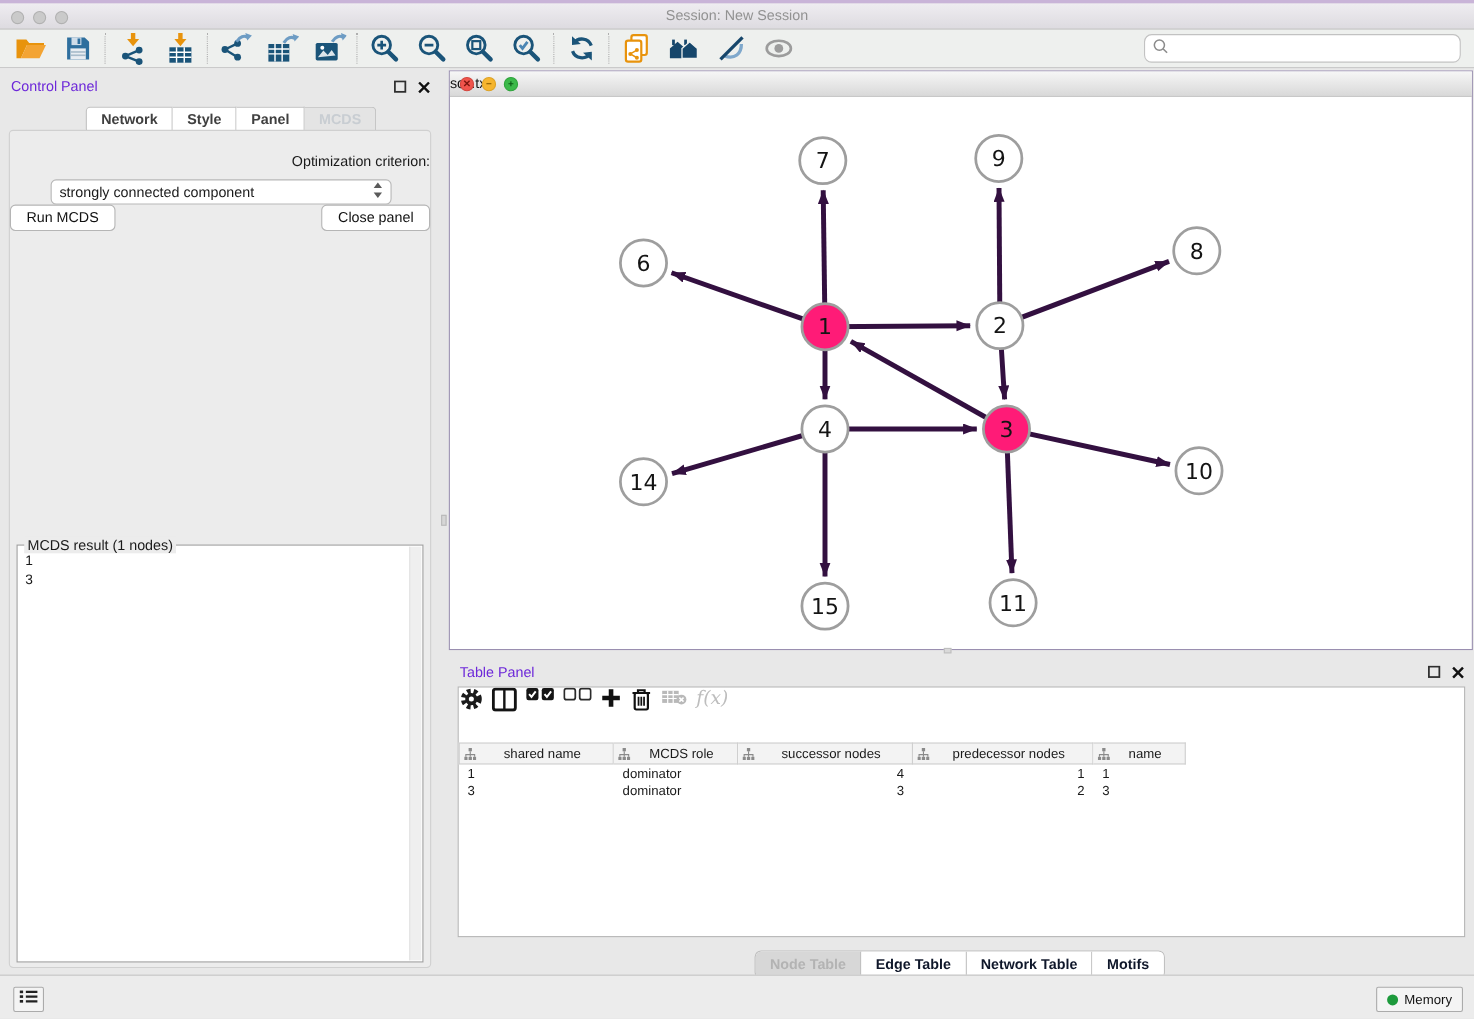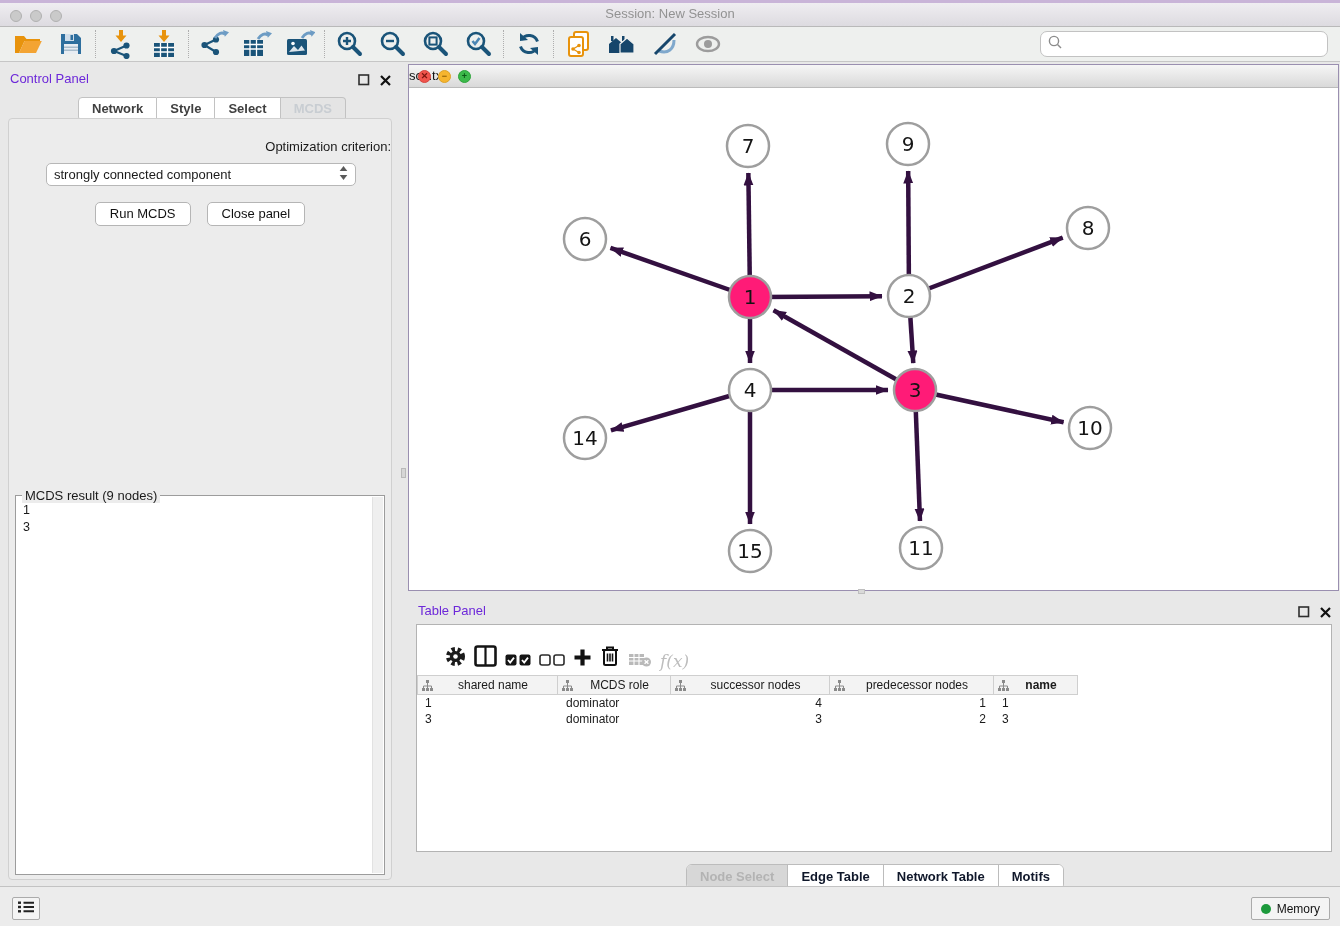--- a/index.html
+++ b/index.html
@@ -30,21 +30,21 @@
   #cp-tabs{position:absolute;left:78px;top:35px;display:flex}
   .ptab{padding:3px 13px 4px;font-size:13px;font-weight:700;background:#fff;border:1px solid #c2c2c2;border-left:none;color:#404040}
   .ptab:first-child{border-left:1px solid #c2c2c2;border-top-left-radius:4px;border-bottom-left-radius:4px}
   .ptab:last-child{border-top-right-radius:4px;border-bottom-right-radius:4px}
   .ptab.sel{background:#e4e4e4;color:#c8cdd2}
   #cp-inner{position:absolute;left:8px;top:56px;width:384px;height:762px;background:#ececec;border:1px solid #d0d0d0;border-radius:4px}
   #opt-label{position:absolute;top:20px;width:100%;text-align:right;font-size:13px}
   #opt-select{position:absolute;left:37px;top:44px;width:310px;height:23px;background:#fff;border:1px solid #b7b7b7;
     border-radius:5px;display:flex;align-items:center;padding:0 7px;font-size:13px}
   #opt-select .val{flex:1}
-  #cp-buttons{position:absolute;top:83px;width:100%;display:flex;justify-content:center;gap:16px}
+  #cp-buttons{position:absolute;top:67px;width:100%;display:flex;justify-content:space-between;gap:16px}
   .btn{background:#fff;border:1px solid #b5b5b5;border-radius:5px;padding:3px 14px 4px;font-size:13px;color:#111}
   #mcds-fieldset{position:absolute;left:6px;top:376px;width:370px;height:380px;border:1px solid #9c9c9c;background:#fff}
   #mcds-legend{position:absolute;top:-8px;left:6px;background:#ececec;padding:0 3px;font-size:13px}
   #mcds-list{position:absolute;left:2px;top:6px;right:14px;bottom:2px;overflow:hidden}
   .mcds-item{font-size:12.5px;line-height:17px;padding-left:5px}
   #mcds-scroll{position:absolute;right:1px;top:1px;bottom:1px;width:11px;background:#efefef;border-left:1px solid #e2e2e2}
 
   
   #v-div{left:400px;top:62px;width:8px;height:824px;background:#e8e8e8}
   .v-grip{position:absolute;left:1px;top:406px;width:5px;height:10px;background:#d6d6d6;border:1px solid #b9b9b9}
@@ -57,21 +57,21 @@
   .nfl{width:13px;height:13px;border-radius:50%;font-size:9px;font-weight:700;display:flex;align-items:center;justify-content:center;line-height:1}
   .nfl.r{background:#f0544c;border:1px solid #d4453e;color:#7a140d}
   .nfl.y{background:#f6b52e;border:1px solid #dda226;color:#8a5c00}
   .nfl.g{background:#3cb94a;border:1px solid #2ea43b;color:#0b5a16}
   #net-svg{position:absolute;left:0;top:23px}
   #h-grip{left:858px;top:589px;width:7px;height:5px;background:#d9d9d9;border:1px solid #bfbfbf}
 
   
   #tp-header{left:408px;top:594px;width:932px;height:26px}
   #tp-box{left:416px;top:624px;width:916px;height:228px;background:#fff;border:1px solid #b3b3b3}
-  #tp-toolbar{height:46px;display:flex;align-items:flex-end;padding-left:28px;gap:8px}
+  #tp-toolbar{height:46px;display:flex;align-items:flex-start;padding-left:1px;gap:8px}
   .fx{font-family:"DejaVu Serif",serif;font-style:italic;font-size:17px;color:#bdbdbd}
   #tbl{position:absolute;left:0;top:50px;right:0}
   #tbl-head{display:flex;height:20px}
   .hcell{background:#f3f3f3;border:1px solid #cfcfcf;border-left:none;display:flex;align-items:center;padding:0 4px;font-size:12px;flex:0 0 auto}
   .hcell:first-child{border-left:1px solid #cfcfcf}
   .hcell .lbl{flex:1;text-align:center;white-space:nowrap}
   .hic{display:flex;align-items:center}
   .drow{display:flex;height:16px;align-items:center}
   .dcell{font-size:12px;padding:0 8px;white-space:nowrap;flex:0 0 auto}
   #tp-tabs{left:686px;top:864px;display:flex;border:1px solid #bcbcbc;border-radius:6px;overflow:hidden;background:#fff}
@@ -253,38 +253,38 @@
     <span><svg width="12" height="12" viewBox="0 0 12 12">
           <rect x="1" y="1" width="9.5" height="9.5" fill="none" stroke="#2e2e2e" stroke-width="1.6"></rect>
         </svg></span>
     <span><svg width="11" height="11" viewBox="0 0 11 11">
           <path d="M1 1l9 9M10 1l-9 9" stroke="#111" stroke-width="2.2"></path>
         </svg></span>
   </div>
   <div id="cp-tabs">
       <div class="ptab">Network</div>
       <div class="ptab">Style</div>
-      <div class="ptab">Select</div>
+      <div class="ptab">Panel</div>
       <div class="ptab sel">MCDS</div>
     </div>
   <div id="cp-inner">
     <div id="opt-label">Optimization criterion:</div>
     <div id="opt-select">
       <span class="val">strongly connected component</span>
       <span><svg width="9" height="16" viewBox="0 0 9 16">
             <path d="M4.5 1L8.3 6H0.7z" fill="#5a5a5a"></path>
             <path d="M4.5 15L0.7 10h7.6z" fill="#5a5a5a"></path>
           </svg></span>
     </div>
     <div id="cp-buttons">
       <button class="btn">Run MCDS</button>
       <button class="btn">Close panel</button>
     </div>
     <div id="mcds-fieldset">
-      <div id="mcds-legend">MCDS result (9 nodes)</div>
+      <div id="mcds-legend">MCDS result (1 nodes)</div>
       <div id="mcds-list">
           <div class="mcds-item">1</div>
           <div class="mcds-item">3</div>
         </div>
       <div id="mcds-scroll"></div>
     </div>
   </div>
 </div>
 <div id="v-div" class="abs">
     <div class="v-grip"></div>
@@ -470,21 +470,21 @@
               <g fill="#8a8a8a">
                 <rect x="4" y="0" width="3" height="3"></rect>
                 <rect x="0" y="8" width="3" height="3"></rect>
                 <rect x="4" y="8" width="3" height="3"></rect>
                 <rect x="8" y="8" width="3" height="3"></rect>
               </g>
             </svg>
           </span>
           <span class="lbl">predecessor nodes</span>
         </div>
-        <div class="hcell" style="width: 84px; font-weight: bold;">
+        <div class="hcell" style="width: 84px;">
           <span class="hic">
             <svg width="11" height="11" viewBox="0 0 11 11">
               <path d="M5.5 3v3M1.5 8V6h8v2M5.5 6v2" stroke="#8a8a8a" fill="none"></path>
               <g fill="#8a8a8a">
                 <rect x="4" y="0" width="3" height="3"></rect>
                 <rect x="0" y="8" width="3" height="3"></rect>
                 <rect x="4" y="8" width="3" height="3"></rect>
                 <rect x="8" y="8" width="3" height="3"></rect>
               </g>
             </svg>
@@ -504,21 +504,21 @@
           <div class="dcell" style="width: 141px; text-align: left;">3</div>
           <div class="dcell" style="width: 113px; text-align: left;">dominator</div>
           <div class="dcell" style="width: 159px; text-align: right;">3</div>
           <div class="dcell" style="width: 164px; text-align: right;">2</div>
           <div class="dcell" style="width: 84px; text-align: left;">3</div>
         </div>
       </div>
   </div>
 </div>
 <div id="tp-tabs" class="abs">
-    <div class="ttab sel">Node Select</div>
+    <div class="ttab sel">Node Table</div>
     <div class="ttab">Edge Table</div>
     <div class="ttab">Network Table</div>
     <div class="ttab">Motifs</div>
   </div>
 
 <div id="status" class="abs">
   <div id="sb-left">
     <span><svg width="18" height="14" viewBox="0 0 18 14">
           <g fill="#222">
             <rect x="1" y="1.5" width="3" height="2.4"></rect>

